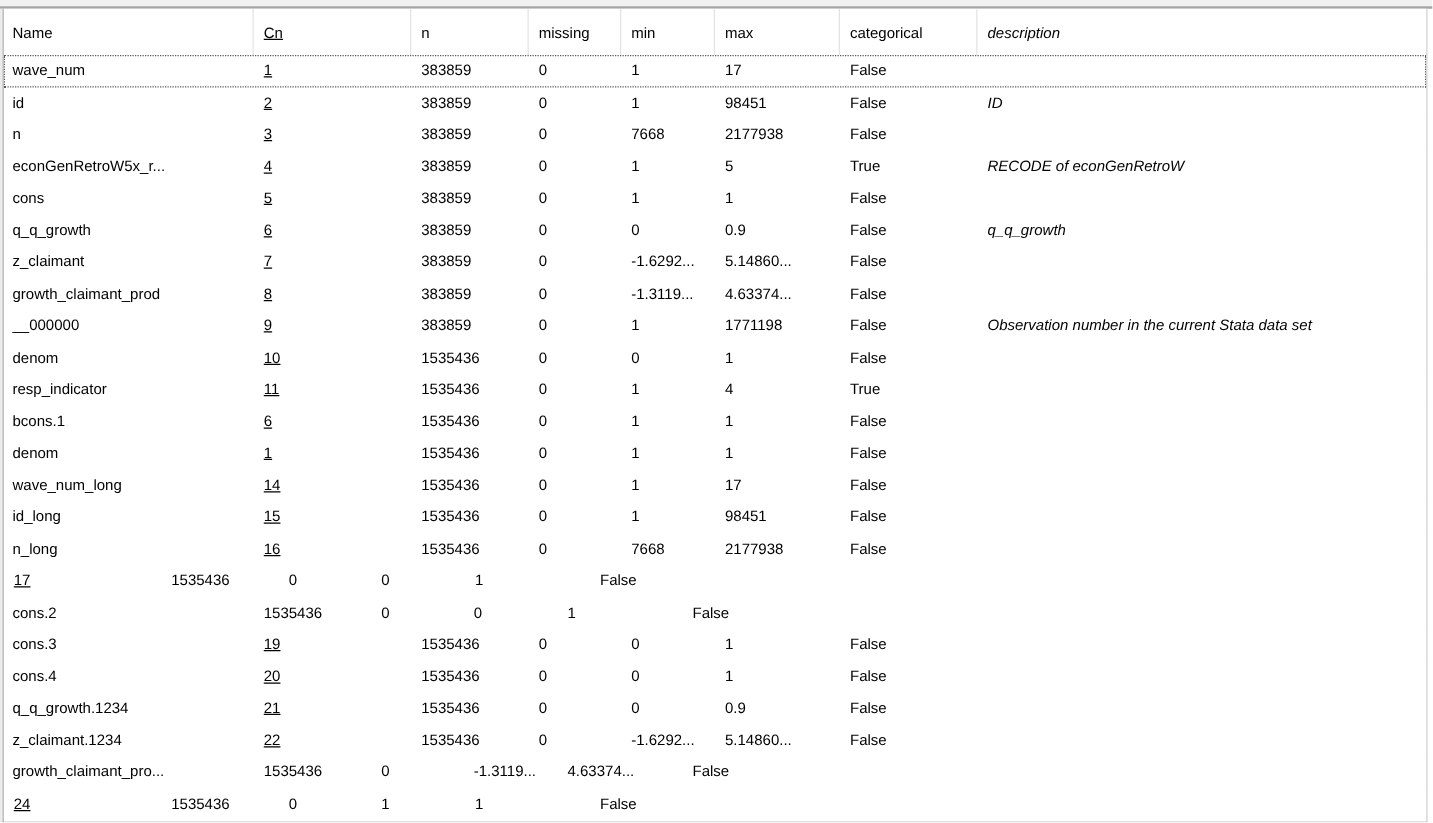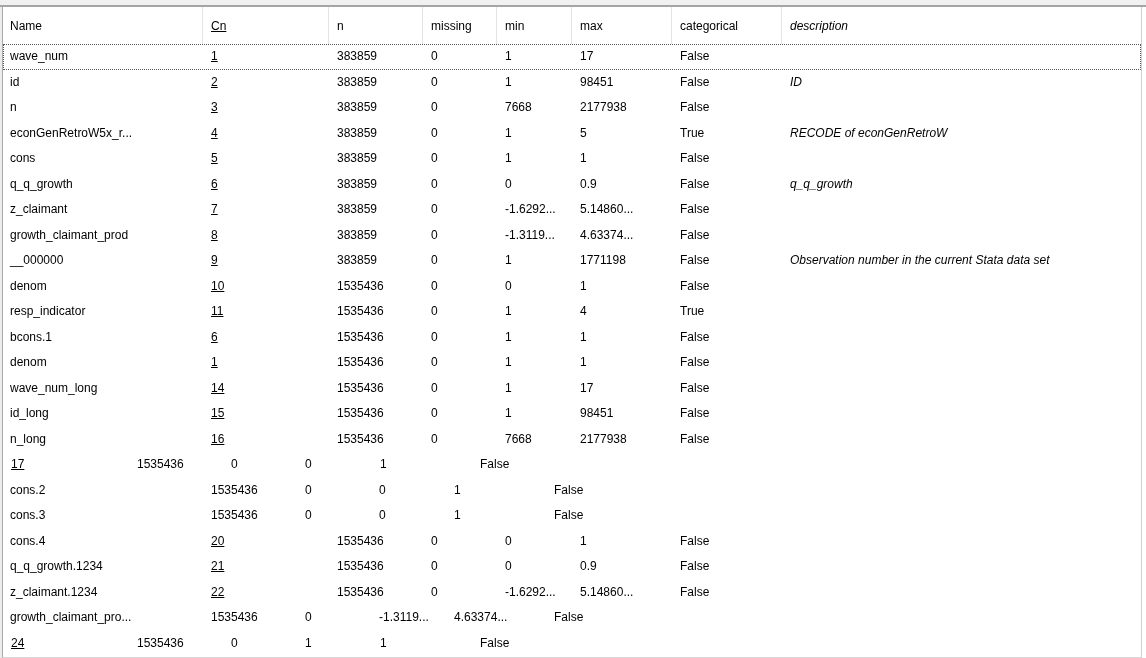--- a/index.html
+++ b/index.html
@@ -282,20 +282,21 @@
           <div class="cell col-name">cons.2</div>
           <div class="cell col-n">1535436</div>
           <div class="cell col-missing">0</div>
           <div class="cell col-min">0</div>
           <div class="cell col-max">1</div>
           <div class="cell col-categorical">False</div>
           <div class="cell col-description"></div>
         </div>
         <div class="row">
           <div class="cell col-name">cons.3</div>
+          <div class="cell col-cn">19</div>
           <div class="cell col-n">1535436</div>
           <div class="cell col-missing">0</div>
           <div class="cell col-min">0</div>
           <div class="cell col-max">1</div>
           <div class="cell col-categorical">False</div>
           <div class="cell col-description"></div>
         </div>
         <div class="row">
           <div class="cell col-name">cons.4</div>
           <div class="cell col-cn">20</div>

